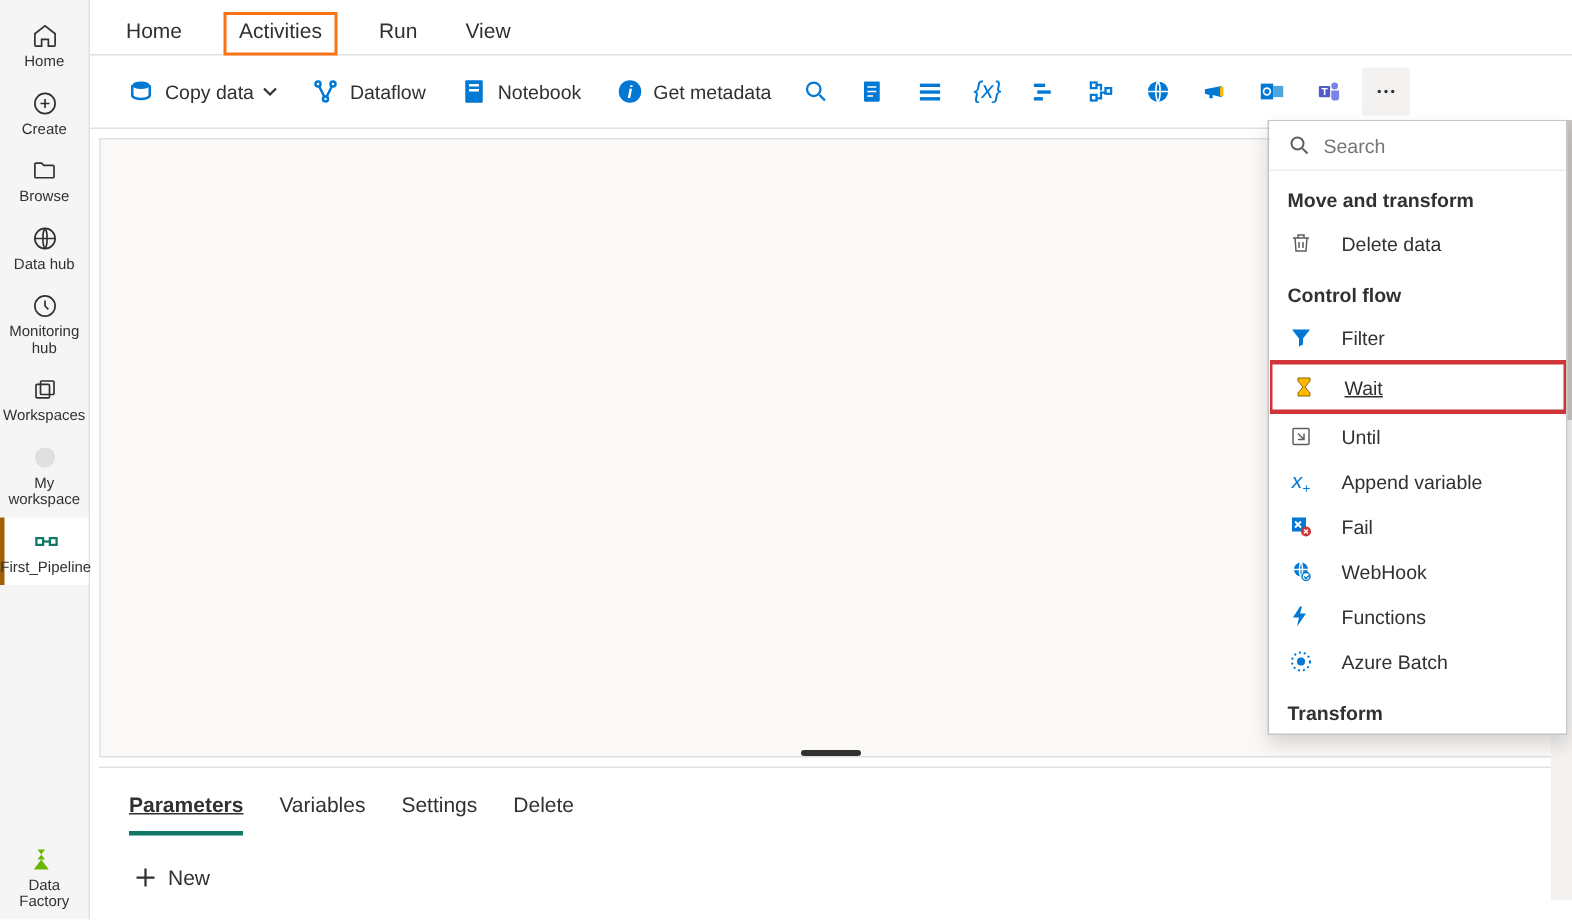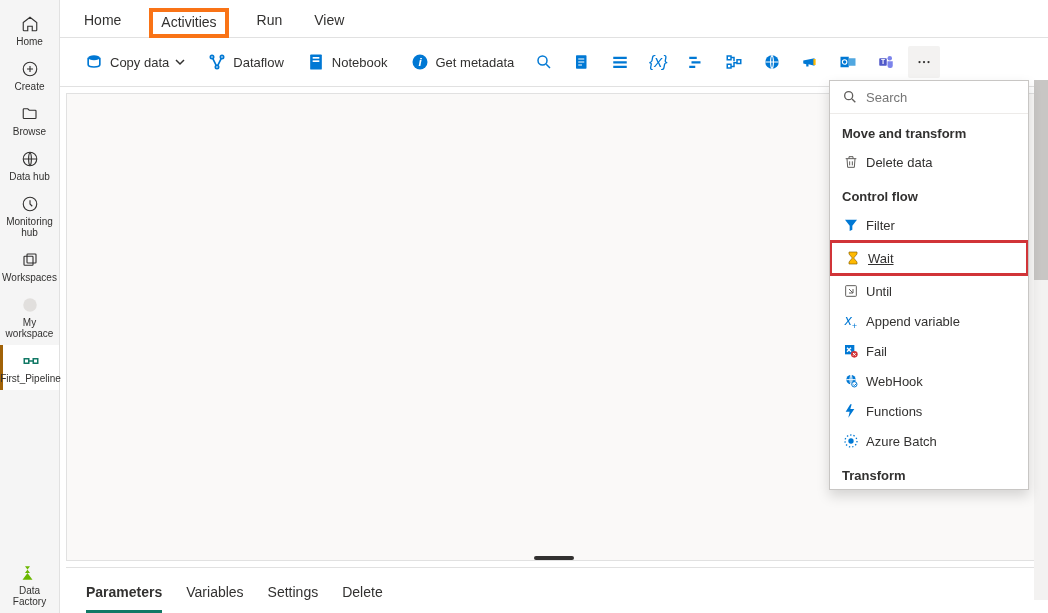--- a/index.html
+++ b/index.html
@@ -12,49 +12,49 @@
     .nav-icon { width: 20px; height: 20px; display: flex; align-items: center; justify-content: center; }
     .nav-spacer { flex: 1; }
     
     
     .main { flex: 1; display: flex; flex-direction: column; position: relative; }
     
     
     .top-tabs { display: flex; gap: 24px; padding: 8px 20px 0; border-bottom: 1px solid #e1e1e1; }
     .top-tab { padding: 4px 4px 8px; cursor: pointer; font-size: 14px; }
     .top-tab.active { border-bottom: 3px solid #117865; margin-bottom: -1px; }
-    .top-tab.highlighted { border: 4px solid #f97316; padding: 2px 8px 4px; }
+    .top-tab.highlighted { border: 2px solid #f97316; padding: 2px 8px 4px; }
     
     
     .toolbar { display: flex; align-items: center; gap: 6px; padding: 8px 16px; border-bottom: 1px solid #e1e1e1; }
     .toolbar-btn { display: flex; align-items: center; gap: 6px; padding: 4px 8px; cursor: pointer; border-radius: 2px; font-size: 13px; }
     .toolbar-icon { width: 20px; height: 20px; display: flex; align-items: center; justify-content: center; }
     .toolbar-icon-only { width: 32px; height: 32px; display: flex; align-items: center; justify-content: center; cursor: pointer; border-radius: 2px; }
     .toolbar-icon-only.more { background: #f3f2f1; }
     
     
     .canvas { flex: 1; background: #faf9f8; border: 1px solid #e1e1e1; margin: 6px; position: relative; }
     .canvas-splitter { position: absolute; bottom: 0; left: 50%; transform: translateX(-50%); width: 40px; height: 4px; background: #323130; border-radius: 2px; }
     
     
     .bottom-panel { border-top: 1px solid #e1e1e1; padding: 0 20px; margin: 0 6px; }
     .bottom-tabs { display: flex; gap: 24px; padding-top: 12px; }
     .bottom-tab { padding: 4px 0 10px; cursor: pointer; font-size: 14px; }
-    .bottom-tab.active { font-weight: 600; border-bottom: 3px solid #117865; }
+    .bottom-tab.active { font-weight: 600; border-bottom: 3px solid #117865; text-decoration: underline; }
     .bottom-content { padding: 16px 0; }
     .new-btn { display: flex; align-items: center; gap: 8px; cursor: pointer; padding: 4px; color: #323130; font-size: 14px; }
     
     
-    .dropdown { position: absolute; right: 19px; top: 80px; width: 200px; background: #fff; border: 1px solid #c8c6c4; box-shadow: 0 6px 12px rgba(0,0,0,.15); display: flex; flex-direction: column; max-height: 520px; overflow-y: auto; }
+    .dropdown { position: absolute; right: 3px; top: 80px; width: 200px; background: #fff; border: 1px solid #c8c6c4; box-shadow: 0 6px 12px rgba(0,0,0,.15); display: flex; flex-direction: column; max-height: 520px; overflow-y: auto; }
     .scrollbar-track { position: absolute; right: 0; top: 80px; width: 14px; height: 520px; background: #f3f2f1; }
     .scrollbar-thumb { width: 14px; height: 200px; background: #c8c6c4; }
     .search-box { display: flex; align-items: center; gap: 8px; padding: 8px 12px; border-bottom: 1px solid #edebe9; }
     .search-input { border: none; outline: none; flex: 1; font-size: 13px; }
     .section-header { font-weight: 600; font-size: 13px; padding: 12px 12px 6px; }
-    .activity-item { display: flex; align-items: center; gap: 6px; padding: 6px 12px; cursor: pointer; font-size: 13px; }
+    .activity-item { display: flex; align-items: center; gap: 18px; padding: 6px 12px; cursor: pointer; font-size: 13px; }
     .activity-item.highlighted { border: 3px solid #d13438; margin: 0 -1px; text-decoration: underline; }
     .activity-icon { width: 18px; height: 18px; display: flex; align-items: center; justify-content: center; flex-shrink: 0; }
     
     svg { display: block; }
   </style>
 </head>
 <body>
 
 <div class="sidebar-left">
   <div class="nav-item">
@@ -289,20 +289,30 @@
     <div class="canvas-splitter"></div>
   </div>
 
   <div class="bottom-panel">
     <div class="bottom-tabs">
       <div class="bottom-tab active">Parameters</div>
       <div class="bottom-tab">Variables</div>
       <div class="bottom-tab">Settings</div>
       <div class="bottom-tab">Delete</div>
     </div>
+    <div class="bottom-content">
+      <div class="new-btn">
+        <span>
+            <svg width="14" height="14" viewBox="0 0 14 14" stroke="#323130" stroke-width="1.5">
+              <path d="M7 1v12M1 7h12"></path>
+            </svg>
+          </span>
+        <span>New</span>
+      </div>
+    </div>
   </div>
 
   <div class="scrollbar-track">
     <div class="scrollbar-thumb"></div>
   </div>
 
   <div class="dropdown">
     <div class="search-box">
       <span>
           <svg width="16" height="16" viewBox="0 0 24 24" fill="none" stroke="#605e5c" stroke-width="2">

